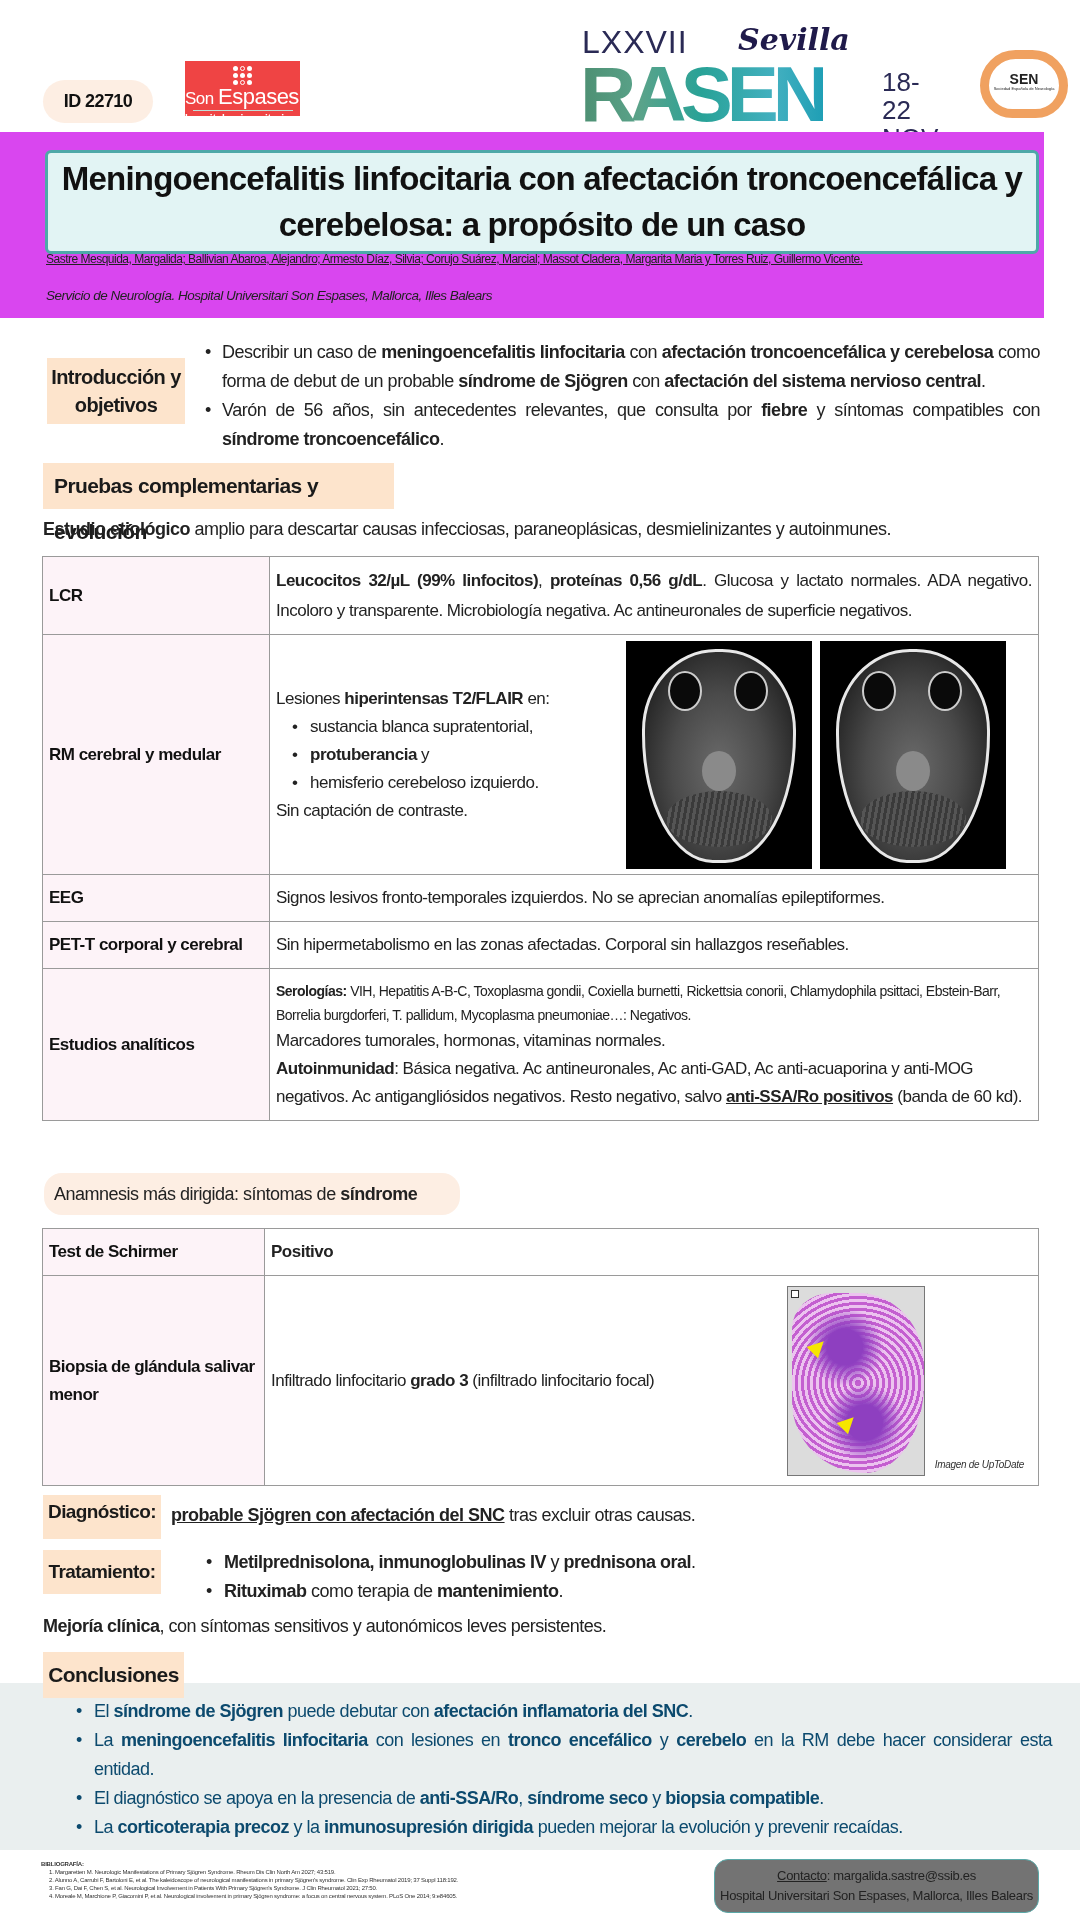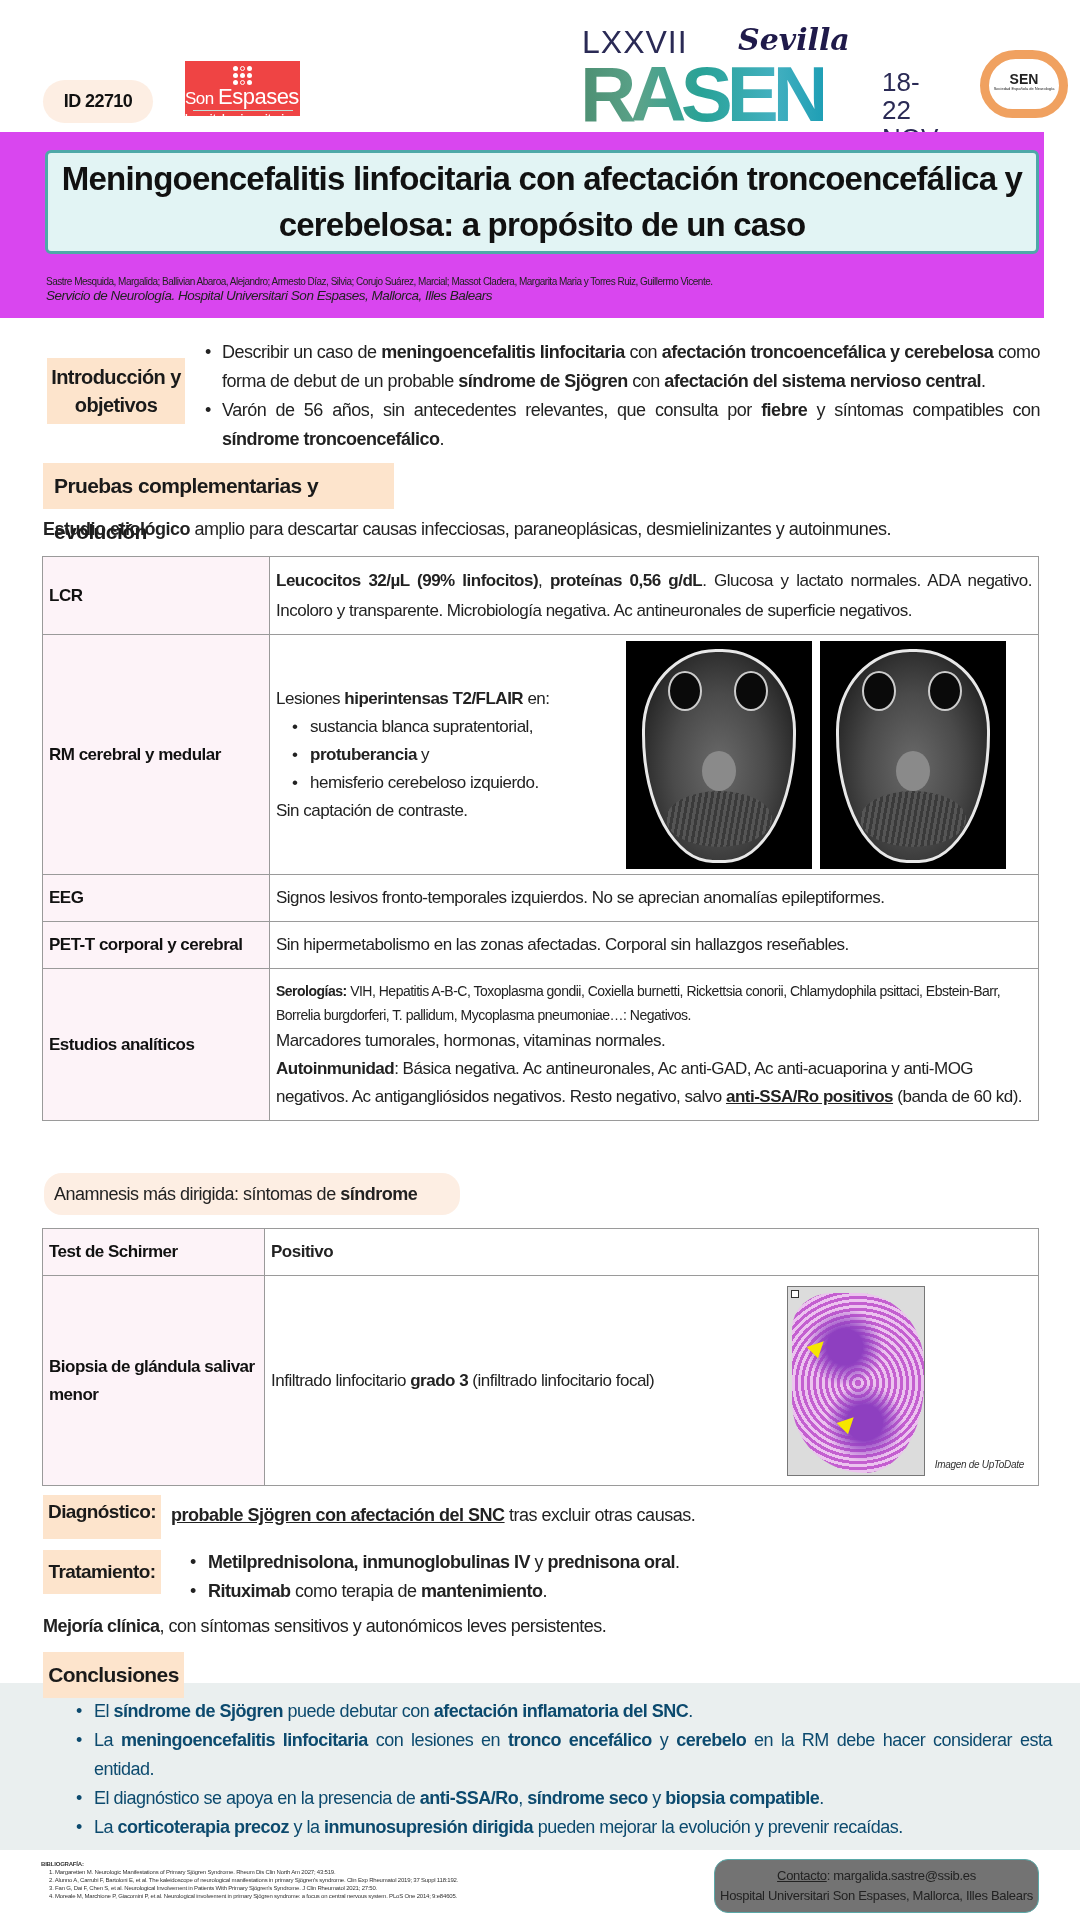--- a/index.html
+++ b/index.html
@@ -36,21 +36,21 @@
   .sen-logo { position: absolute; left: 980px; top: 50px; width: 90px; height: 75px; }
   .sen-brain { position: absolute; left: 0; top: 0; width: 88px; height: 68px; border: 9px solid #f0a160; border-radius: 44px 44px 40px 40px; }
   .sen-text { position: absolute; left: 0; top: 22px; width: 88px; text-align: center; font-size: 14px; font-weight: bold; color: #222; line-height: 14px; }
   .sen-sub { display: block; font-size: 4px; font-weight: normal; line-height: 5px; }
 
   
   .title-band { position: absolute; left: 0; top: 132px; width: 1044px; height: 186px; background: #d946ef; }
   .title-box { position: absolute; left: 45px; top: 18px; width: 994px; height: 104px; background: #e2f4f4;
     border: 3px solid #4ea8a8; border-radius: 6px; display: flex; align-items: center; justify-content: center; text-align: center; }
   .title-text { font-size: 33px; font-weight: bold; line-height: 46px; color: #111; letter-spacing: -0.8px; }
-  .authors { position: absolute; left: 46px; top: 144px; width: 994px; font-size: 10px; color: #222; letter-spacing: -0.5px; text-align: justify; }
+  .authors { position: absolute; left: 46px; top: 120px; width: 994px; font-size: 12px; color: #222; letter-spacing: -0.5px; text-align: justify; text-decoration: underline; }
   .affil { position: absolute; left: 46px; top: 156px; font-size: 13.5px; font-style: italic; color: #222; letter-spacing: -0.5px; }
 
   
   .sec-label { position: absolute; background: #fde4cc; font-weight: bold; color: #1a1a1a; text-align: center; letter-spacing: -0.6px; }
   .intro-label { left: 47px; top: 358px; width: 138px; height: 66px; font-size: 20px; line-height: 28px; padding-top: 5px; }
   .intro-list { position: absolute; left: 205px; top: 338px; width: 835px; font-size: 18px; line-height: 29px; color: #222; list-style: none; letter-spacing: -0.5px; }
   .intro-list li { position: relative; padding-left: 17px; text-align: justify; }
   .intro-list li::before { content: "•"; position: absolute; left: 0; top: 0; }
 
   .pruebas-label { left: 43px; top: 463px; width: 351px; height: 46px; font-size: 21px; line-height: 46px; text-align: left; padding-left: 11px; }
@@ -91,21 +91,21 @@
                 radial-gradient(circle at 55% 72%, #8e3fc0 0 12%, transparent 26%),
                 repeating-radial-gradient(circle at 50% 50%, #c45fd0 0 3px, #ecc3ef 3px 6px); }
   .histo .arrow { position: absolute; width: 0; height: 0; border-left: 8px solid transparent; border-right: 8px solid transparent; border-bottom: 16px solid #f6e600; transform: rotate(45deg); }
   .histo .badge { position: absolute; left: 3px; top: 3px; width: 8px; height: 8px; border: 1px solid #333; background: #fff; }
   .uptodate { font-size: 10px; font-style: italic; color: #333; letter-spacing: -0.3px; padding-bottom: 6px; }
 
   
   .diag-label { left: 43px; top: 1495px; width: 118px; height: 44px; font-size: 19px; line-height: 34px; }
   .diag-text { position: absolute; left: 171px; top: 1505px; font-size: 18px; color: #222; letter-spacing: -0.5px; }
   .trat-label { left: 43px; top: 1550px; width: 118px; height: 44px; font-size: 19px; line-height: 44px; }
-  .trat-list { position: absolute; left: 190px; top: 1548px; font-size: 18px; line-height: 29px; list-style: none; color: #222; letter-spacing: -0.5px; }
+  .trat-list { position: absolute; left: 206px; top: 1548px; font-size: 18px; line-height: 29px; list-style: none; color: #222; letter-spacing: -0.5px; }
   .trat-list li { position: relative; padding-left: 18px; }
   .trat-list li::before { content: "•"; position: absolute; left: 0; }
   .mejoria { position: absolute; left: 43px; top: 1616px; font-size: 18px; color: #222; letter-spacing: -0.5px; }
 
   
   .concl-band { position: absolute; left: 0; top: 1683px; width: 1080px; height: 167px; background: #eaefef; }
   .concl-label { left: 43px; top: 1652px; width: 141px; height: 46px; font-size: 21px; line-height: 46px; z-index: 2; }
   .concl-list { position: absolute; left: 76px; top: 1697px; width: 976px; font-size: 18px; line-height: 29px; list-style: none; color: #0c4a6e; letter-spacing: -0.5px; }
   .concl-list li { position: relative; padding-left: 18px; text-align: justify; }
   .concl-list li::before { content: "•"; position: absolute; left: 0; }

